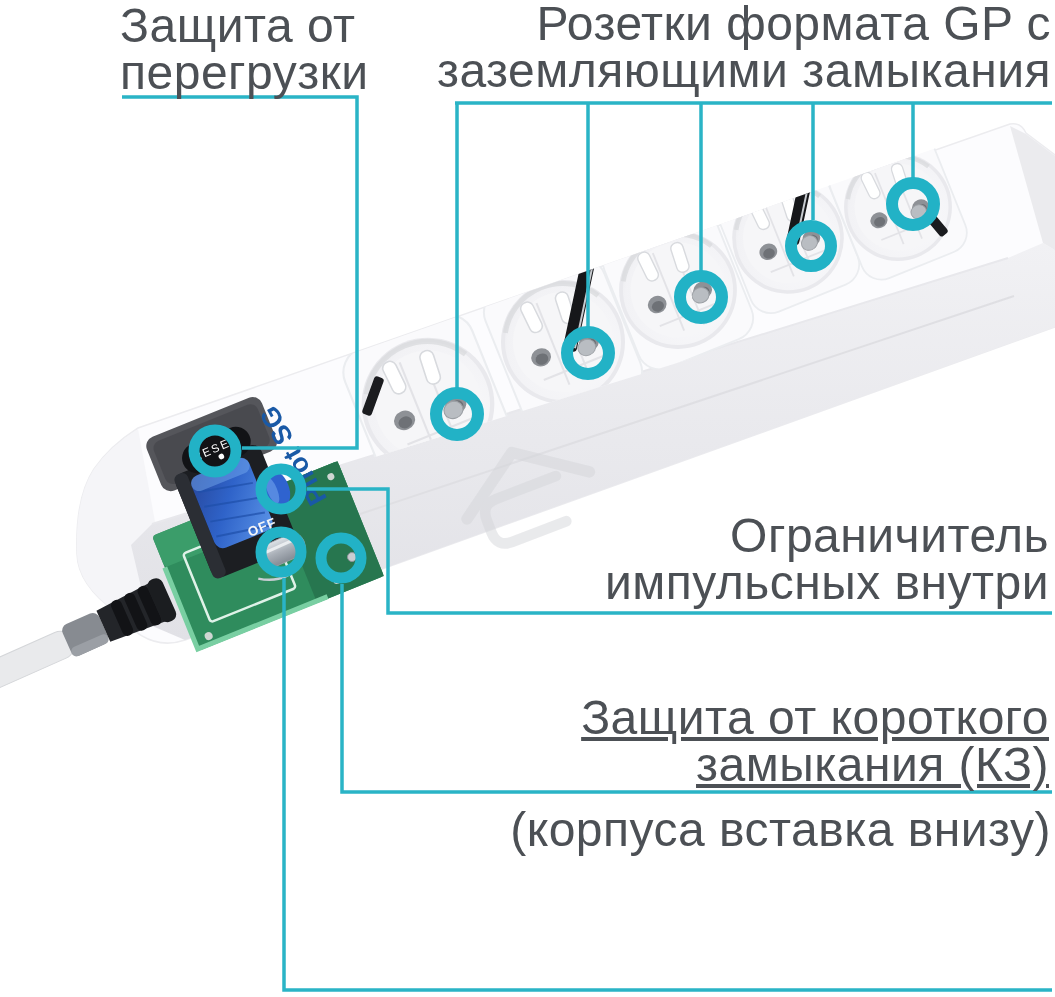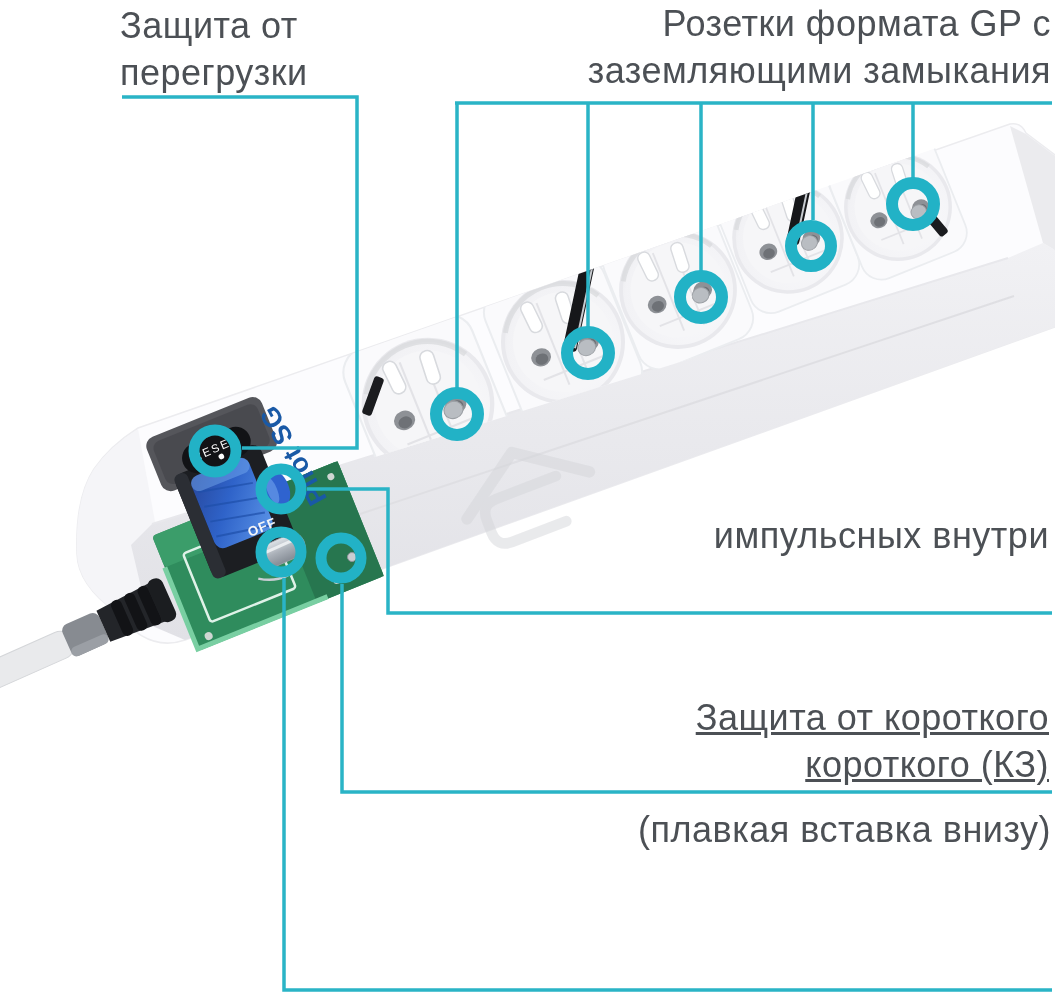--- a/index.html
+++ b/index.html
@@ -1,19 +1,19 @@
 <!DOCTYPE html>
 <html><head>
 <meta charset="utf-8">
 <style>
   html,body{margin:0;padding:0;background:#ffffff;}
   #stage{position:relative;width:1055px;height:997px;background:#ffffff;overflow:hidden;
          font-family:"Liberation Sans","DejaVu Sans",sans-serif;}
   #art{position:absolute;left:0;top:0;}
-  .lbl{position:absolute;color:#4c5055;font-size:36px;line-height:47px;font-weight:500;
+  .lbl{position:absolute;color:#4c5055;font-size:48px;line-height:47px;font-weight:500;
        letter-spacing:0.5px;white-space:nowrap;}
   .lbl span{display:block;}
   .al-left{text-align:left;}
   .al-right{text-align:right;}
 </style>
 </head>
 <body>
 
 <div id="stage">
 
@@ -202,28 +202,29 @@
     <span>Защита от</span>
     <span>перегрузки</span>
   </div>
 
   <div class="lbl al-right" style="right:4px;top:0px;margin-left:33px;">
     <span>Розетки формата GP с</span>
     <span>заземляющими замыкания</span>
   </div>
 
   <div class="lbl al-right" style="right:6px;top:512px;">
+    <span>Ограничитель</span>
     <span>импульсных внутри</span>
   </div>
 
   <div class="lbl al-right" style="right:6px;top:694px;text-decoration:underline;">
     <span>Защита от короткого</span>
-    <span>короткого (КЗ)</span>
+    <span>замыкания (КЗ)</span>
   </div>
 
   <div class="lbl al-right" style="right:4px;top:806px;">
-    <span>(плавкая вставка внизу)</span>
+    <span>(корпуса вставка внизу)</span>
   </div>
 
   <div class="lbl al-right" style="right:8px;top:889px;">
   </div>
 
 </div>
 
 </body></html>

